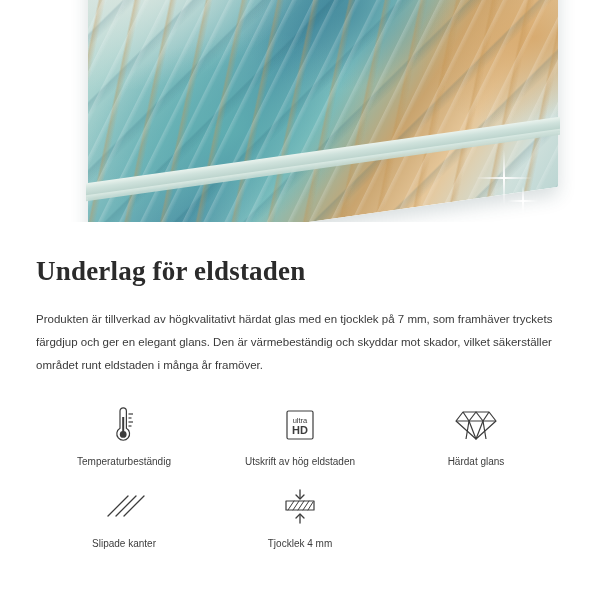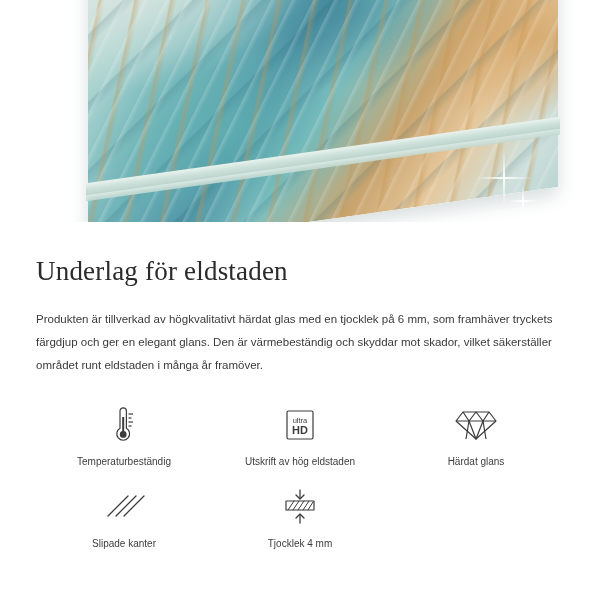--- a/index.html
+++ b/index.html
@@ -102,21 +102,21 @@
   .sparkle.small { width: 30px; height: 30px; left: 508px; top: 186px; }
   .sparkle.small::before { height: 30px; margin-top: -15px; }
   .sparkle.small::after { width: 30px; margin-left: -15px; }
 
   
   .content {
     padding: 18px 36px 0 36px;
   }
   h1.title {
     font-family: "Liberation Serif", serif;
-    font-weight: 400;
+    font-weight: 700;
     font-size: 27px;
     line-height: 34px;
     color: #2b2b2b;
     margin: 14px 0 0 0;
     letter-spacing: 0.2px;
   }
   h1.title .line2 { display: block; }
   p.intro {
     font-size: 11.5px;
     line-height: 23px;
@@ -167,21 +167,21 @@
     <div class="sparkle"></div>
     <div class="sparkle small"></div>
   </div>
 
   <div class="content">
 
     <h1 class="title">
       <span>Underlag för eldstaden</span>
     </h1>
 
-    <p class="intro">Produkten är tillverkad av högkvalitativt härdat glas med en tjocklek på 6 mm, som framhäver tryckets färgdjup och ger en elegant glans. Den är värmebeständig och skyddar mot skador, vilket säkerställer området runt eldstaden i många år framöver.</p>
+    <p class="intro">Produkten är tillverkad av högkvalitativt härdat glas med en tjocklek på 7 mm, som framhäver tryckets färgdjup och ger en elegant glans. Den är värmebeständig och skyddar mot skador, vilket säkerställer området runt eldstaden i många år framöver.</p>
 
     <div class="features">
 
       <div class="feature">
         <div class="icon-wrap">
           <svg width="34" height="40" viewBox="0 0 34 40" fill="none" stroke="#3c3c3c" stroke-width="1.2">
             <path d="M13 6a3.2 3.2 0 0 1 6.4 0v17.3a6.4 6.4 0 1 1-6.4 0V6z"></path>
             <circle cx="16.2" cy="29.4" r="3.4" fill="#3c3c3c" stroke="none"></circle>
             <line x1="16.2" y1="12" x2="16.2" y2="27" stroke-width="2"></line>
             <line x1="21.5" y1="9" x2="26" y2="9"></line>

